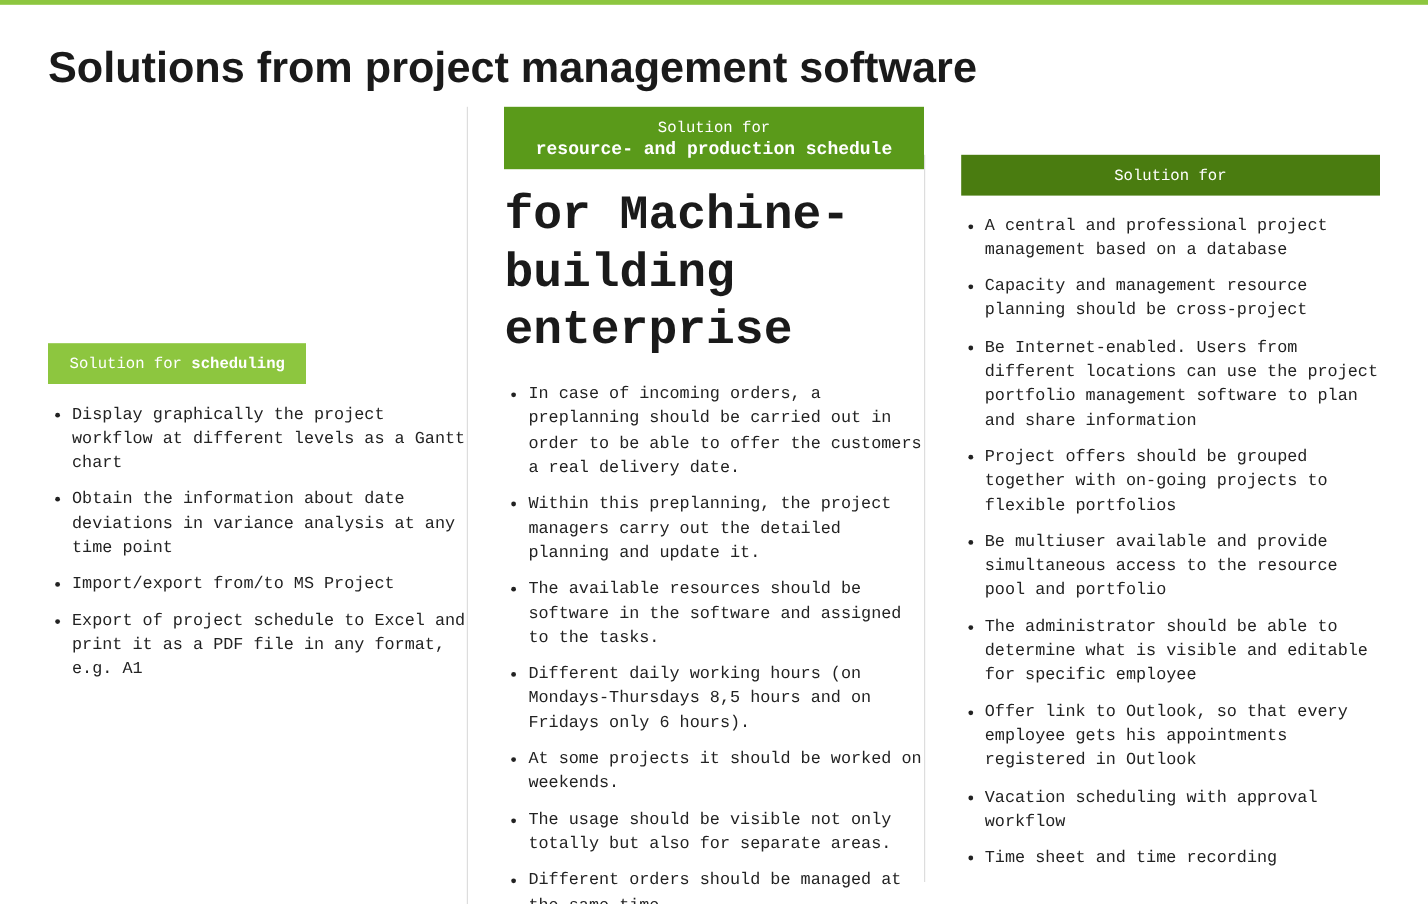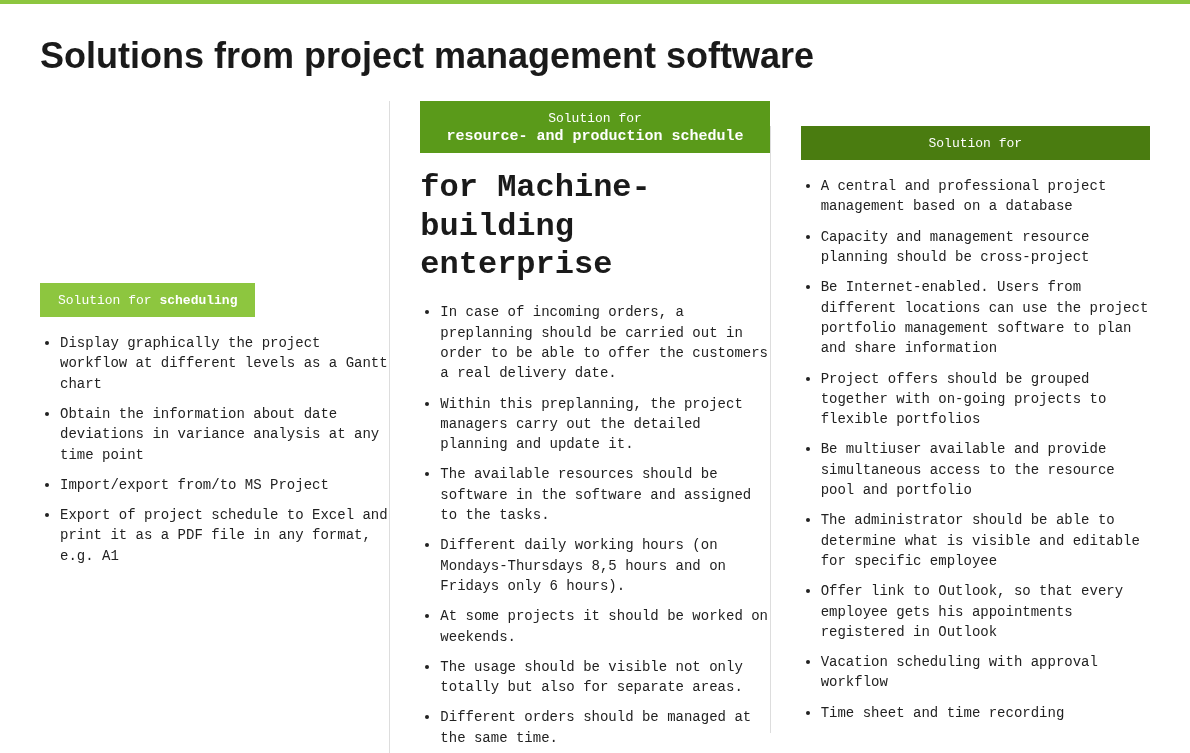--- a/index.html
+++ b/index.html
@@ -13,21 +13,21 @@
     }
 
     .main-content {
       padding: 30px 40px 80px 40px;
     }
 
     .page-title {
       font-size: 36px;
       font-weight: 900;
       color: #1a1a1a;
-      margin-bottom: 24px;
+      margin-bottom: 12px;
       line-height: 1.2;
     }
 
     .columns {
       display: flex;
       align-items: center;
       font-family: Liberation Mono, monospace;
     }
 
     .column {
@@ -36,21 +36,21 @@
 
     .column-title {
       font-size: 28px;
       font-weight: 900;
       color: #1a1a1a;
       margin-bottom: 18px;
       line-height: 1.2;
     }
 
     .column-title.large {
-      font-size: 32px;
+      font-size: 40px;
     }
 
     ul {
       list-style: disc;
       padding-left: 20px;
     }
 
     ul li {
       font-size: 14px;
       color: #222;

